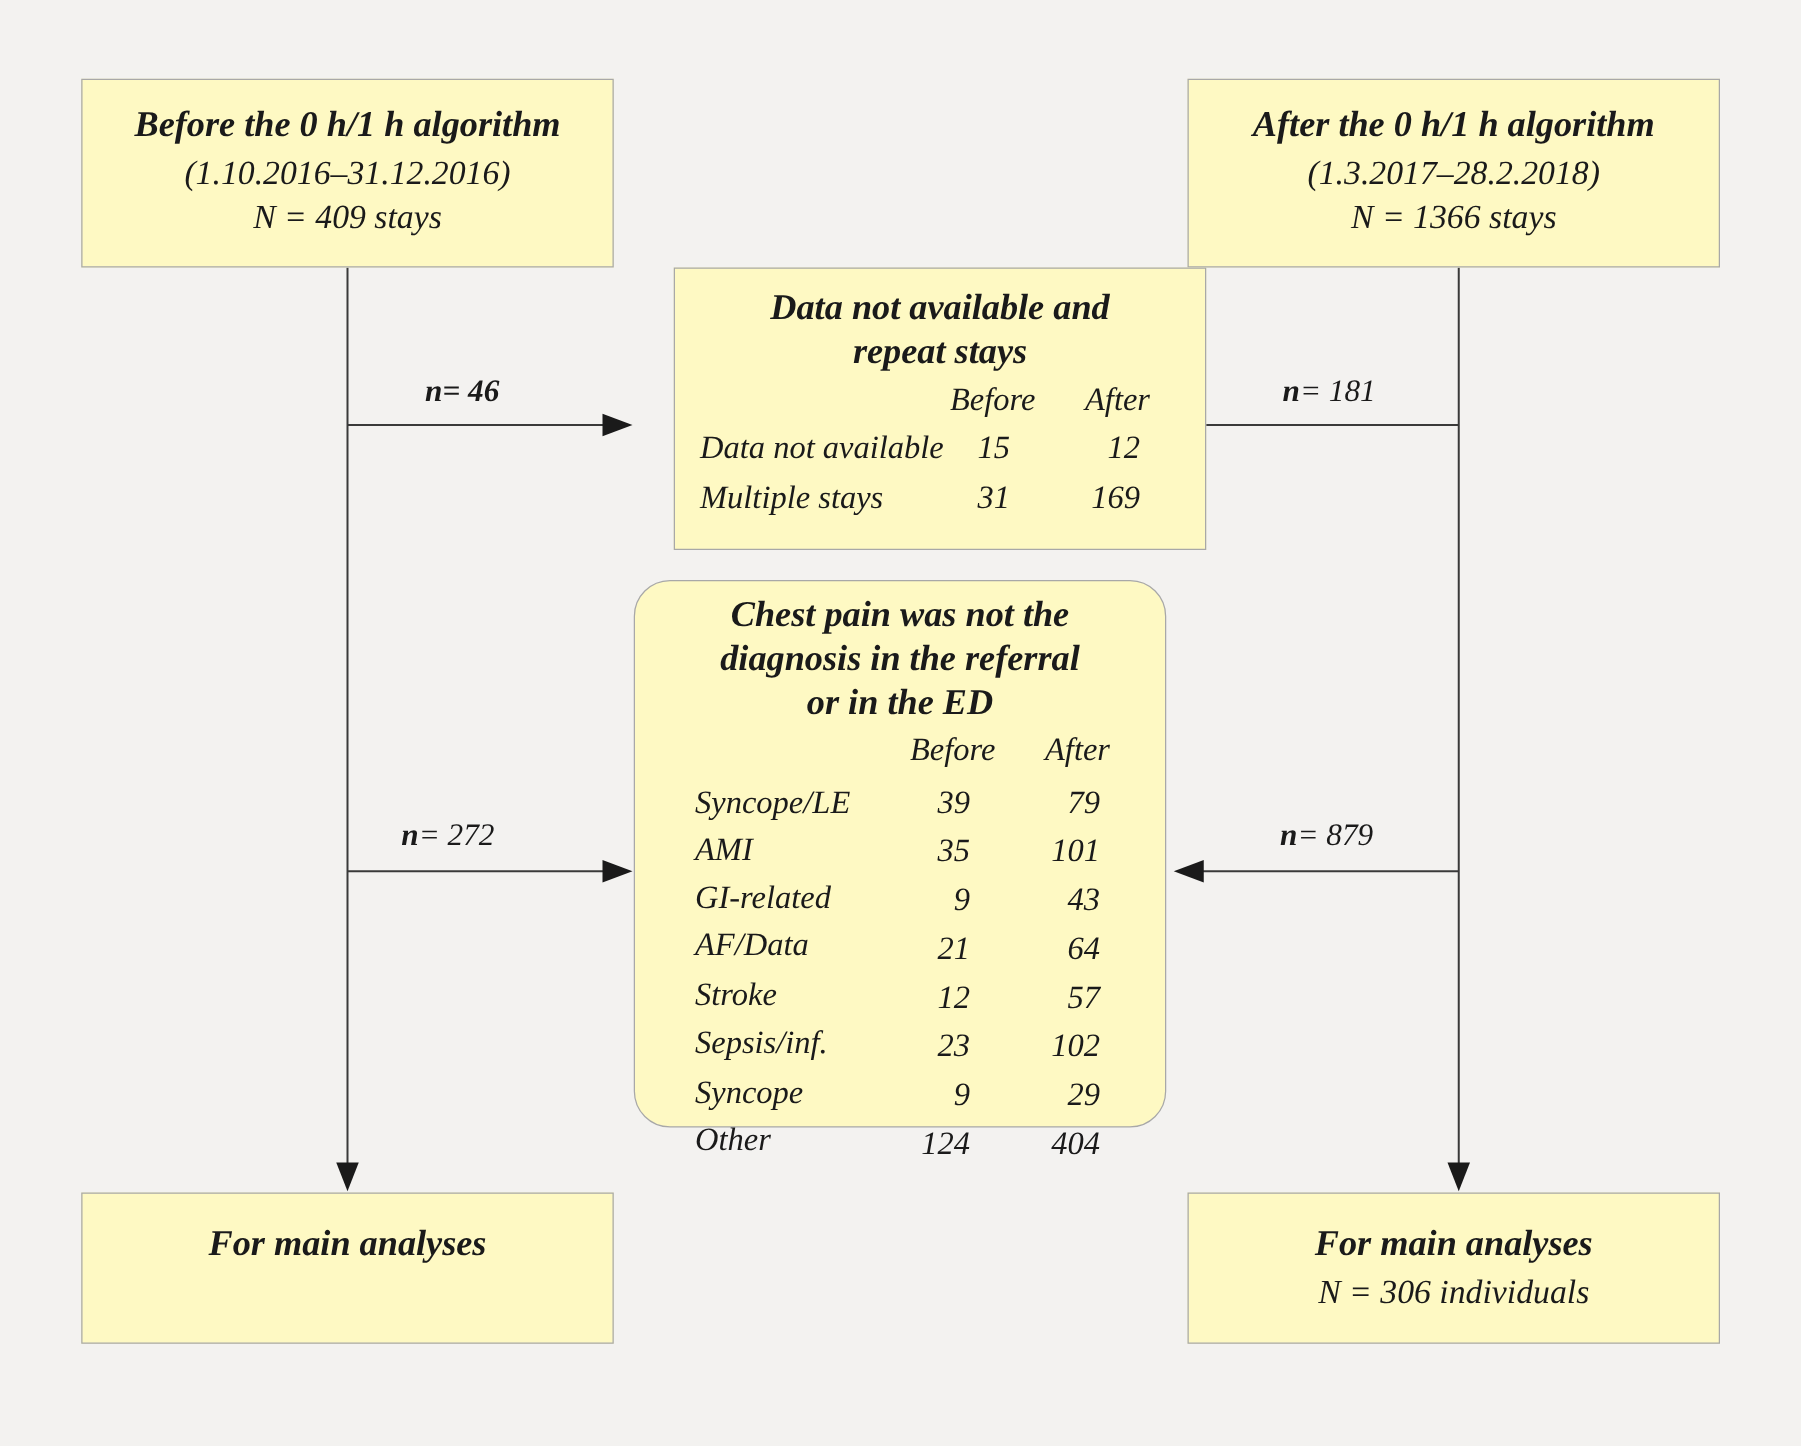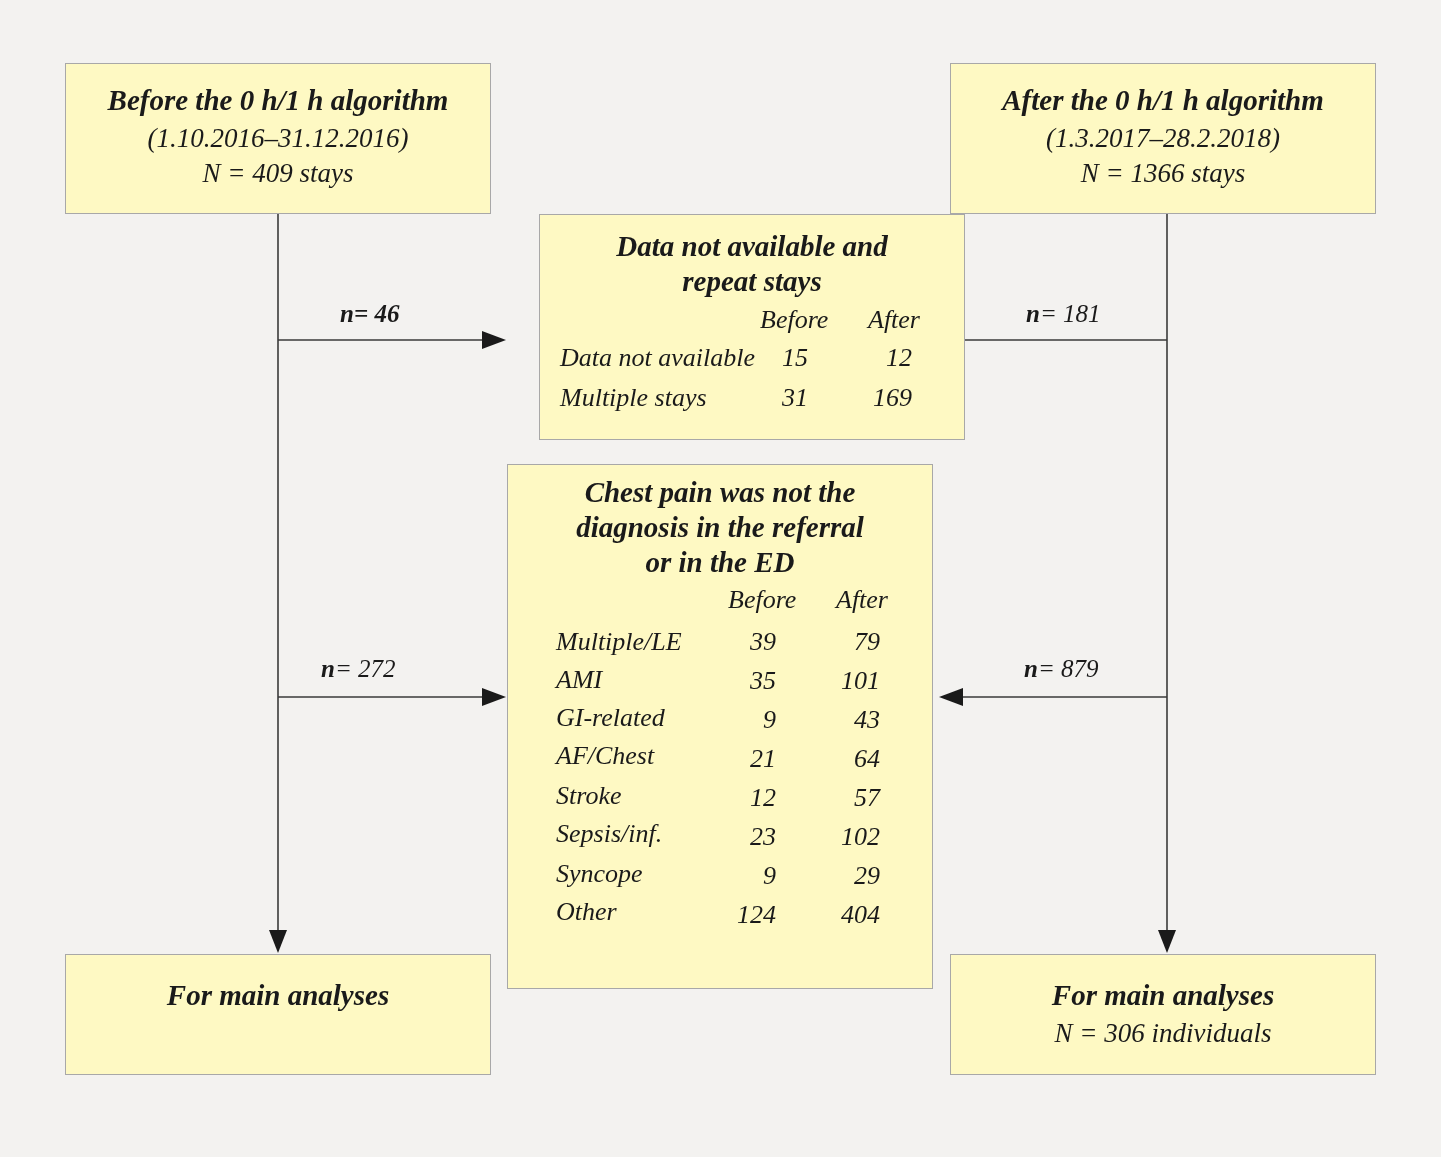--- a/index.html
+++ b/index.html
@@ -98,42 +98,42 @@
   <div class="txt num" style="left:320px; width:52px; top:168px; font-size:26px;">169</div>
 </div>
 
 <div class="label" style="left:340px; top:300px;">
   <span class="n">n</span><span style="font-weight:bold;">= 46</span>
 </div>
 <div class="label" style="left:1026px; top:300px;">
   <span class="n">n</span><span>= 181</span>
 </div>
 
-<div class="box" style="left:507px; top:464px; width:426px; height:525px;">
+<div class="box" style="left:507px; top:464px; width:426px; height:438px;border-radius:29px;">
   <div class="title center" style="position:absolute; left:0; right:0; top:10px; line-height:35px;">
     <div>Chest pain was not the</div>
     <div>diagnosis in the referral</div>
     <div>or in the ED</div>
   </div>
   <div class="txt" style="left:220px; top:120px; font-size:26px;">Before</div>
   <div class="txt" style="left:328px; top:120px; font-size:26px;">After</div>
 
-  <div class="txt" style="left:48px; top:162px; font-size:26px;">Multiple/LE</div>
+  <div class="txt" style="left:48px; top:162px; font-size:26px;">Syncope/LE</div>
   <div class="txt num" style="left:220px; width:48px; top:162px; font-size:26px;">39</div>
   <div class="txt num" style="left:320px; width:52px; top:162px; font-size:26px;">79</div>
 
   <div class="txt" style="left:48px; top:200px; font-size:26px;">AMI</div>
   <div class="txt num" style="left:220px; width:48px; top:201px; font-size:26px;">35</div>
   <div class="txt num" style="left:320px; width:52px; top:201px; font-size:26px;">101</div>
 
   <div class="txt" style="left:48px; top:238px; font-size:26px;">GI-related</div>
   <div class="txt num" style="left:220px; width:48px; top:240px; font-size:26px;">9</div>
   <div class="txt num" style="left:320px; width:52px; top:240px; font-size:26px;">43</div>
 
-  <div class="txt" style="left:48px; top:276px; font-size:26px;">AF/Chest</div>
+  <div class="txt" style="left:48px; top:276px; font-size:26px;">AF/Data</div>
   <div class="txt num" style="left:220px; width:48px; top:279px; font-size:26px;">21</div>
   <div class="txt num" style="left:320px; width:52px; top:279px; font-size:26px;">64</div>
 
   <div class="txt" style="left:48px; top:316px; font-size:26px;">Stroke</div>
   <div class="txt num" style="left:220px; width:48px; top:318px; font-size:26px;">12</div>
   <div class="txt num" style="left:320px; width:52px; top:318px; font-size:26px;">57</div>
 
   <div class="txt" style="left:48px; top:354px; font-size:26px;">Sepsis/inf.</div>
   <div class="txt num" style="left:220px; width:48px; top:357px; font-size:26px;">23</div>
   <div class="txt num" style="left:320px; width:52px; top:357px; font-size:26px;">102</div>

